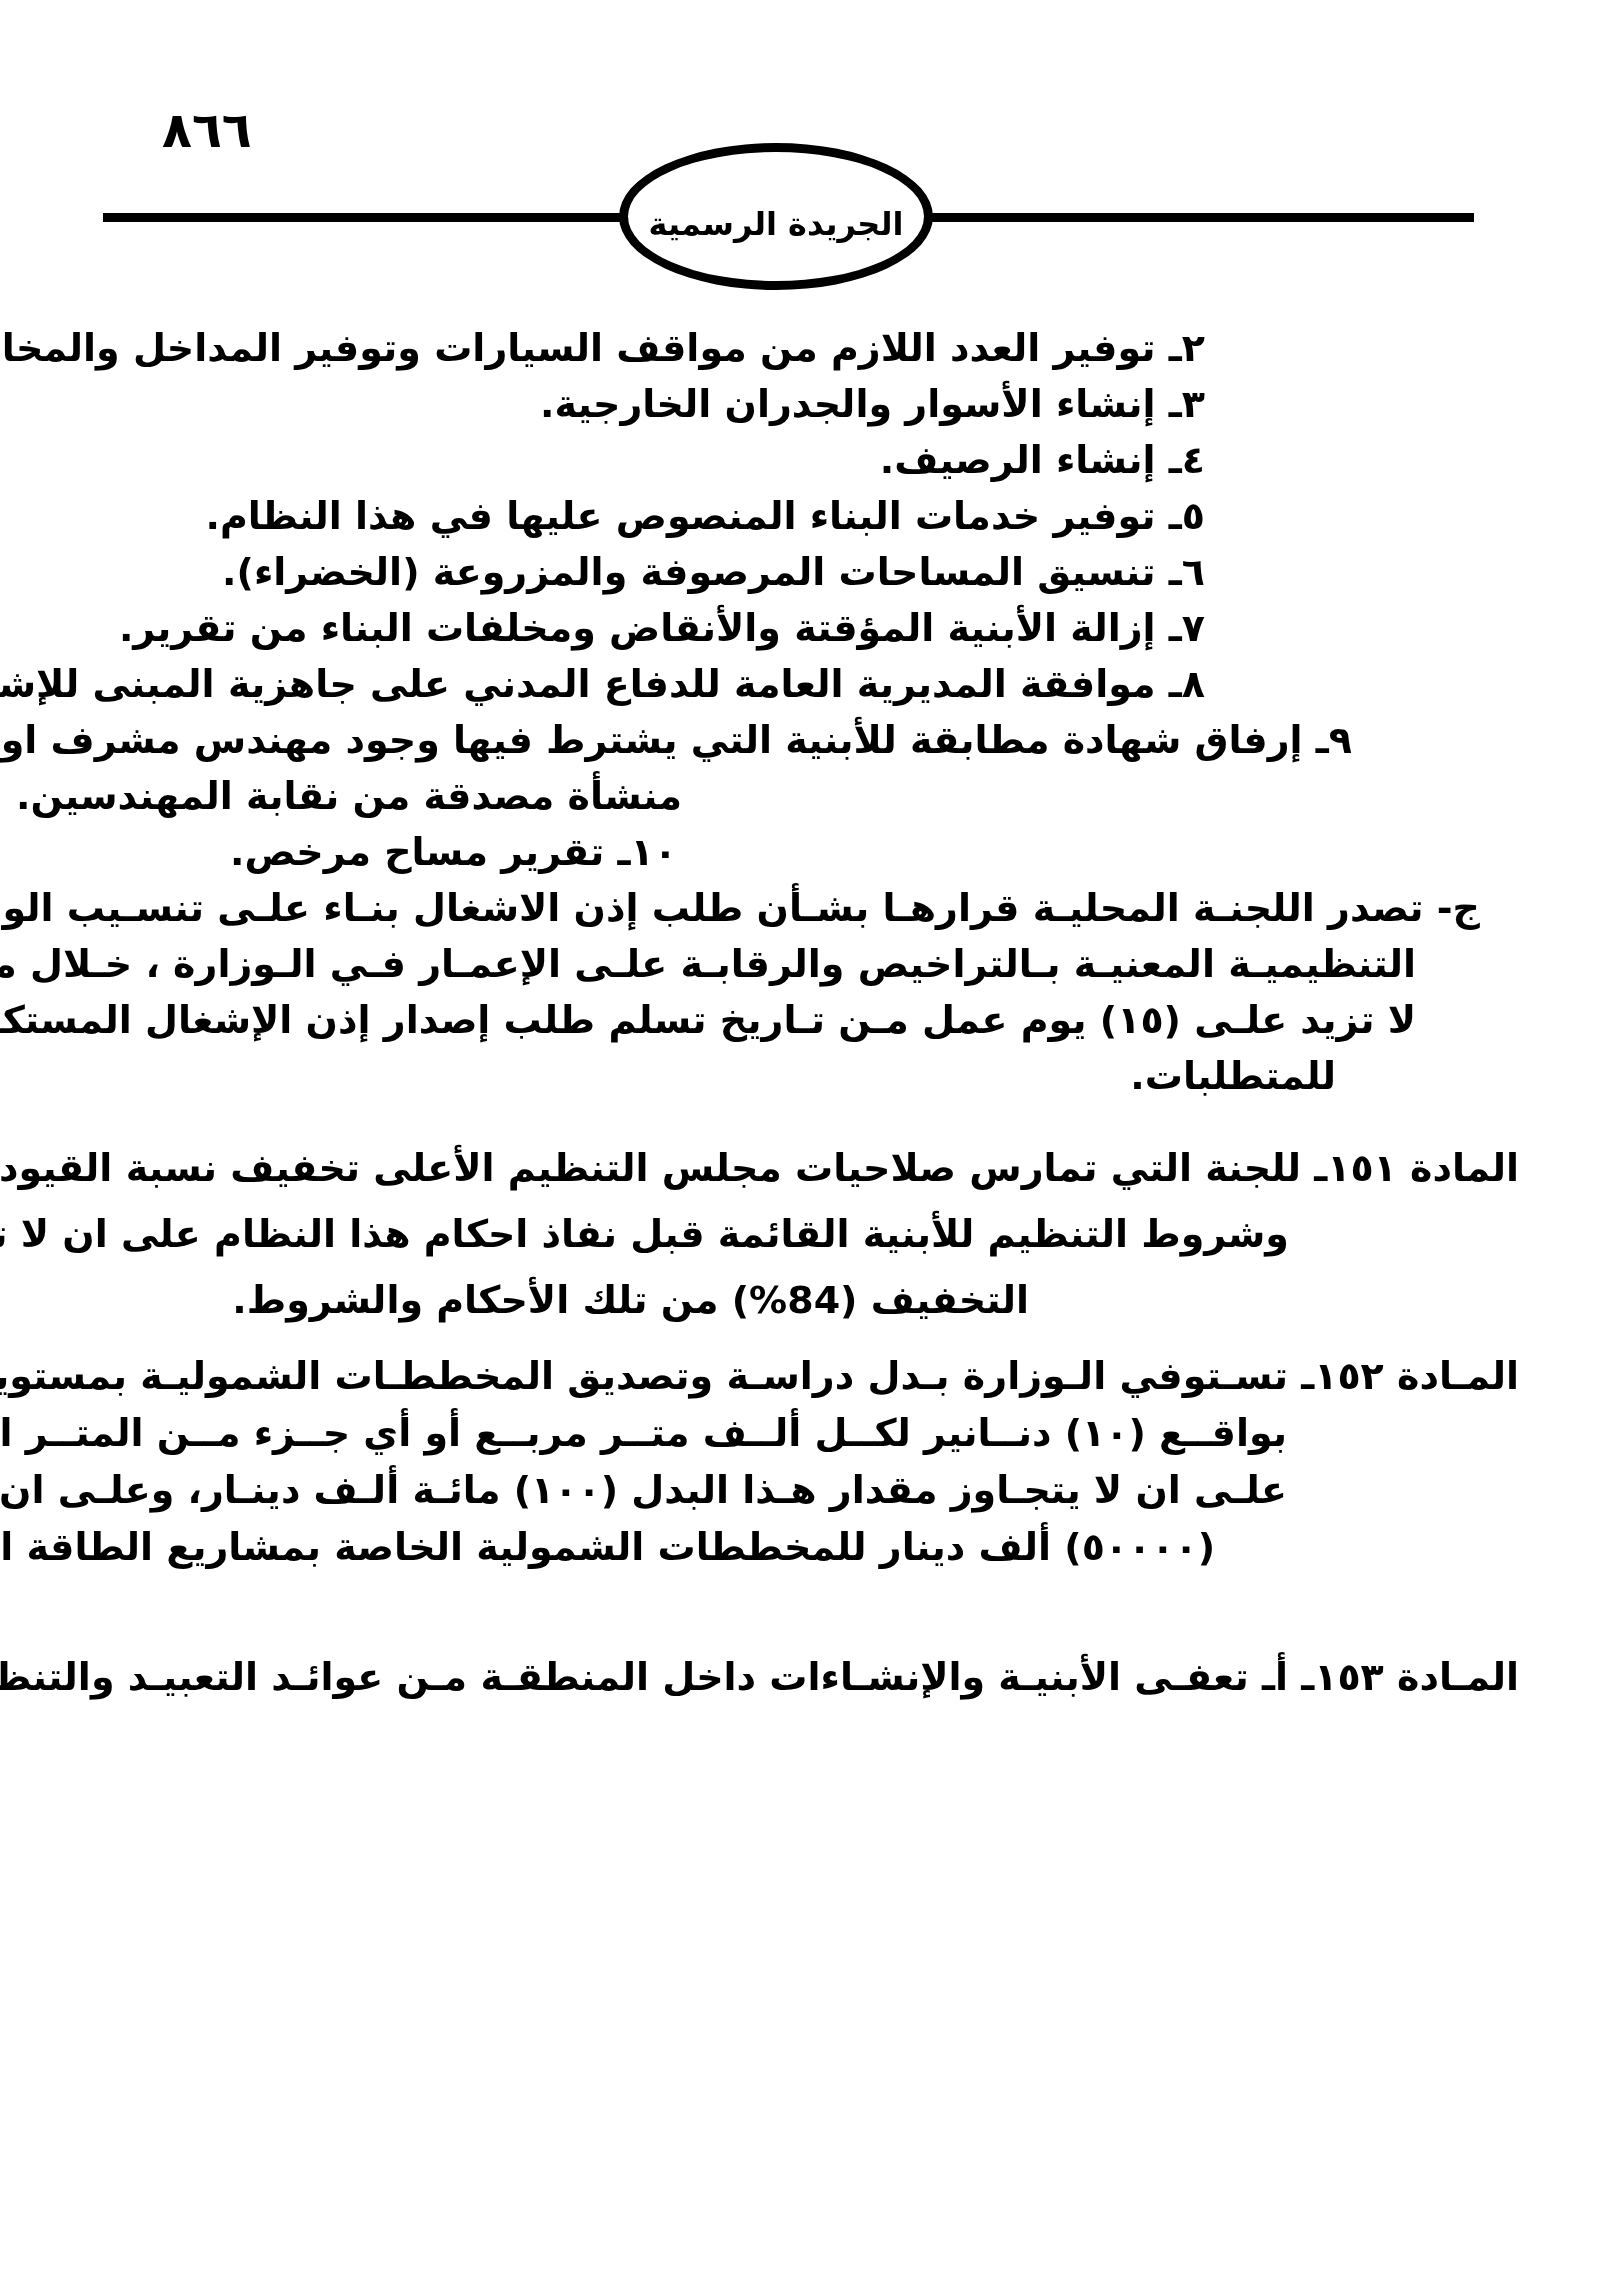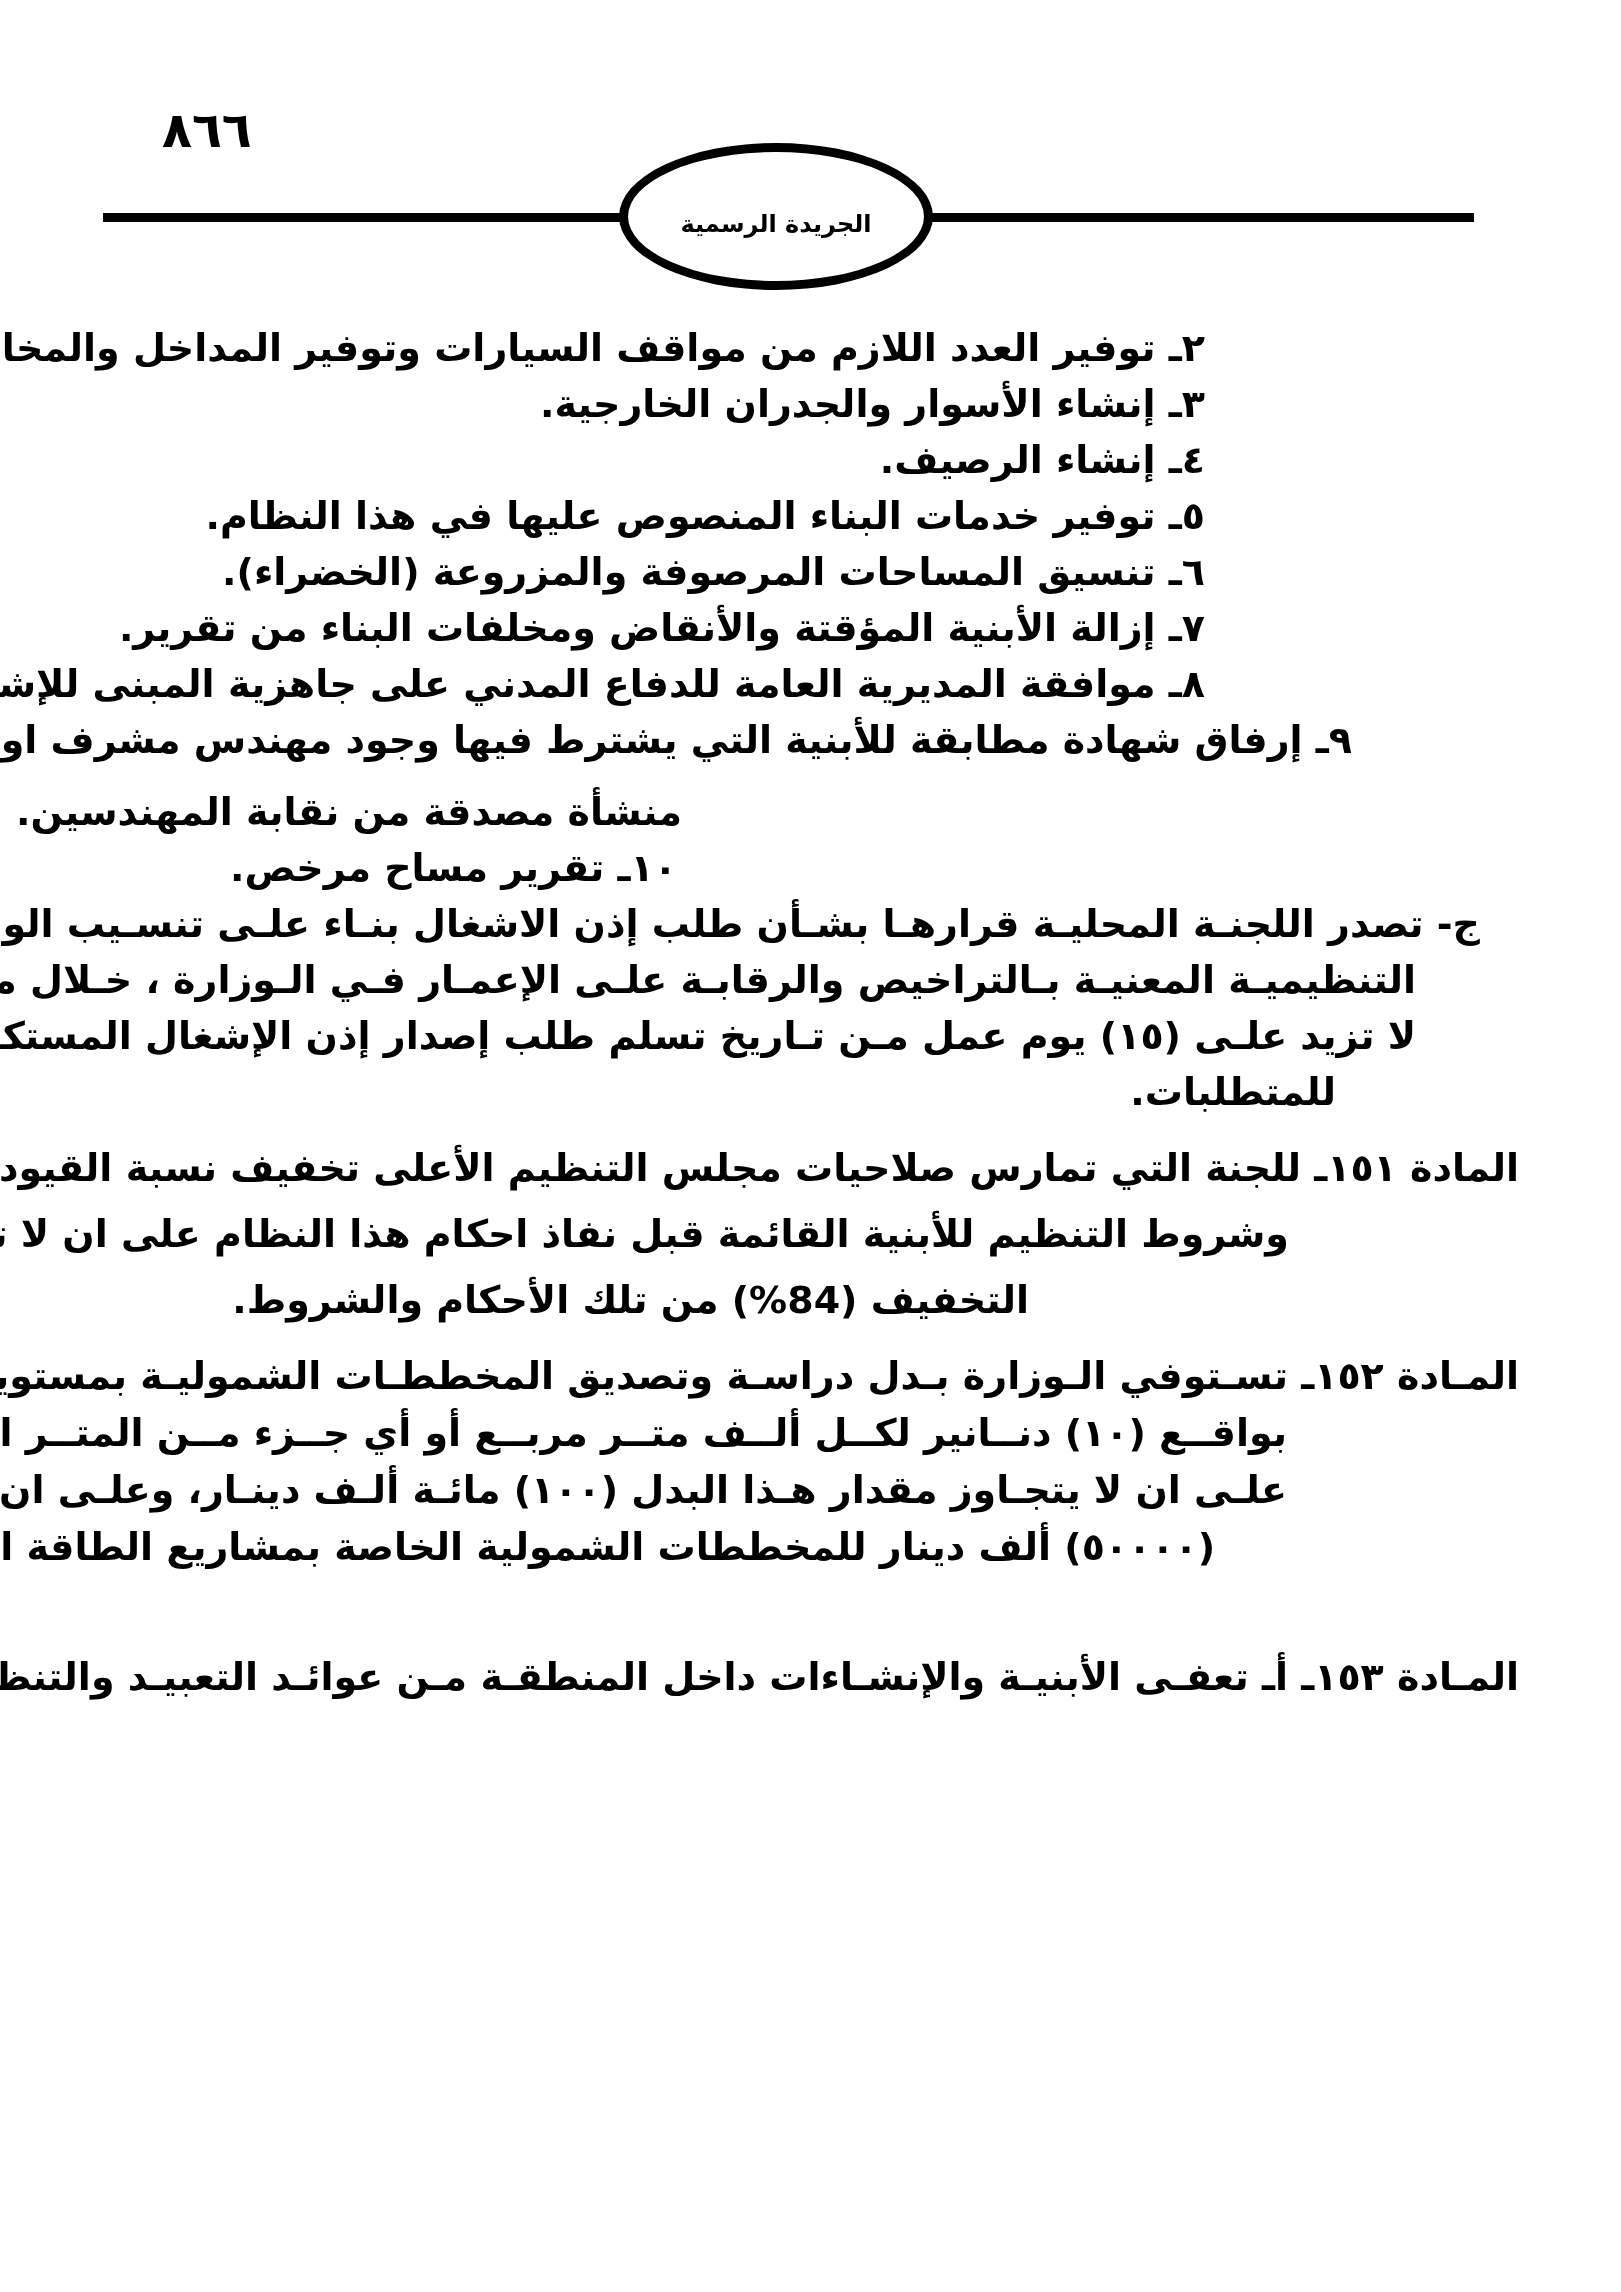--- a/index.html
+++ b/index.html
@@ -40,21 +40,21 @@
     height: 129px;
     background: #fff;
     border: 9.8px solid #000;
     border-radius: 50%;
     z-index: 2;
     display: flex;
     align-items: center;
     justify-content: center;
   }
   .seal-title {
-    font-size: 24px;
+    font-size: 32px;
     font-weight: 700;
     direction: rtl;
     padding-top: 15.7px;
     white-space: nowrap;
   }
   
   .block {
     position: absolute;
     right: 102px;
     left: 102px;
@@ -70,21 +70,21 @@
   #block-a151  { top: 1135px; }
   #block-a151 .line  { height: 66px; line-height: 66px; }
   #block-a152  { top: 1348px; }
   #block-a152 .line  { height: 57px; line-height: 57px; }
   #block-a153  { top: 1647px; }
   #block-a153 .line  { height: 61px; line-height: 61px; }
 
   
   .pr320 { padding-right: 314px; }
   .pr170 { padding-right: 167px; }
-  .pr854 { padding-right: 837px; margin-top: 16px; }
+  .pr854 { padding-right: 837px; }
   .pr859 { padding-right: 842px; text-align: right; }
   .pr40  { padding-right: 39px;  }
   .pr105 { padding-right: 103px; }
   .pr187 { padding-right: 183px; }
   .pr235 { padding-right: 230px; }
   .pr500 { padding-right: 490px; }
   .pr237 { padding-right: 232px; }
   .pr310 { padding-right: 304px; }
   .pr353 { padding-right: 346px; }
 </style>

